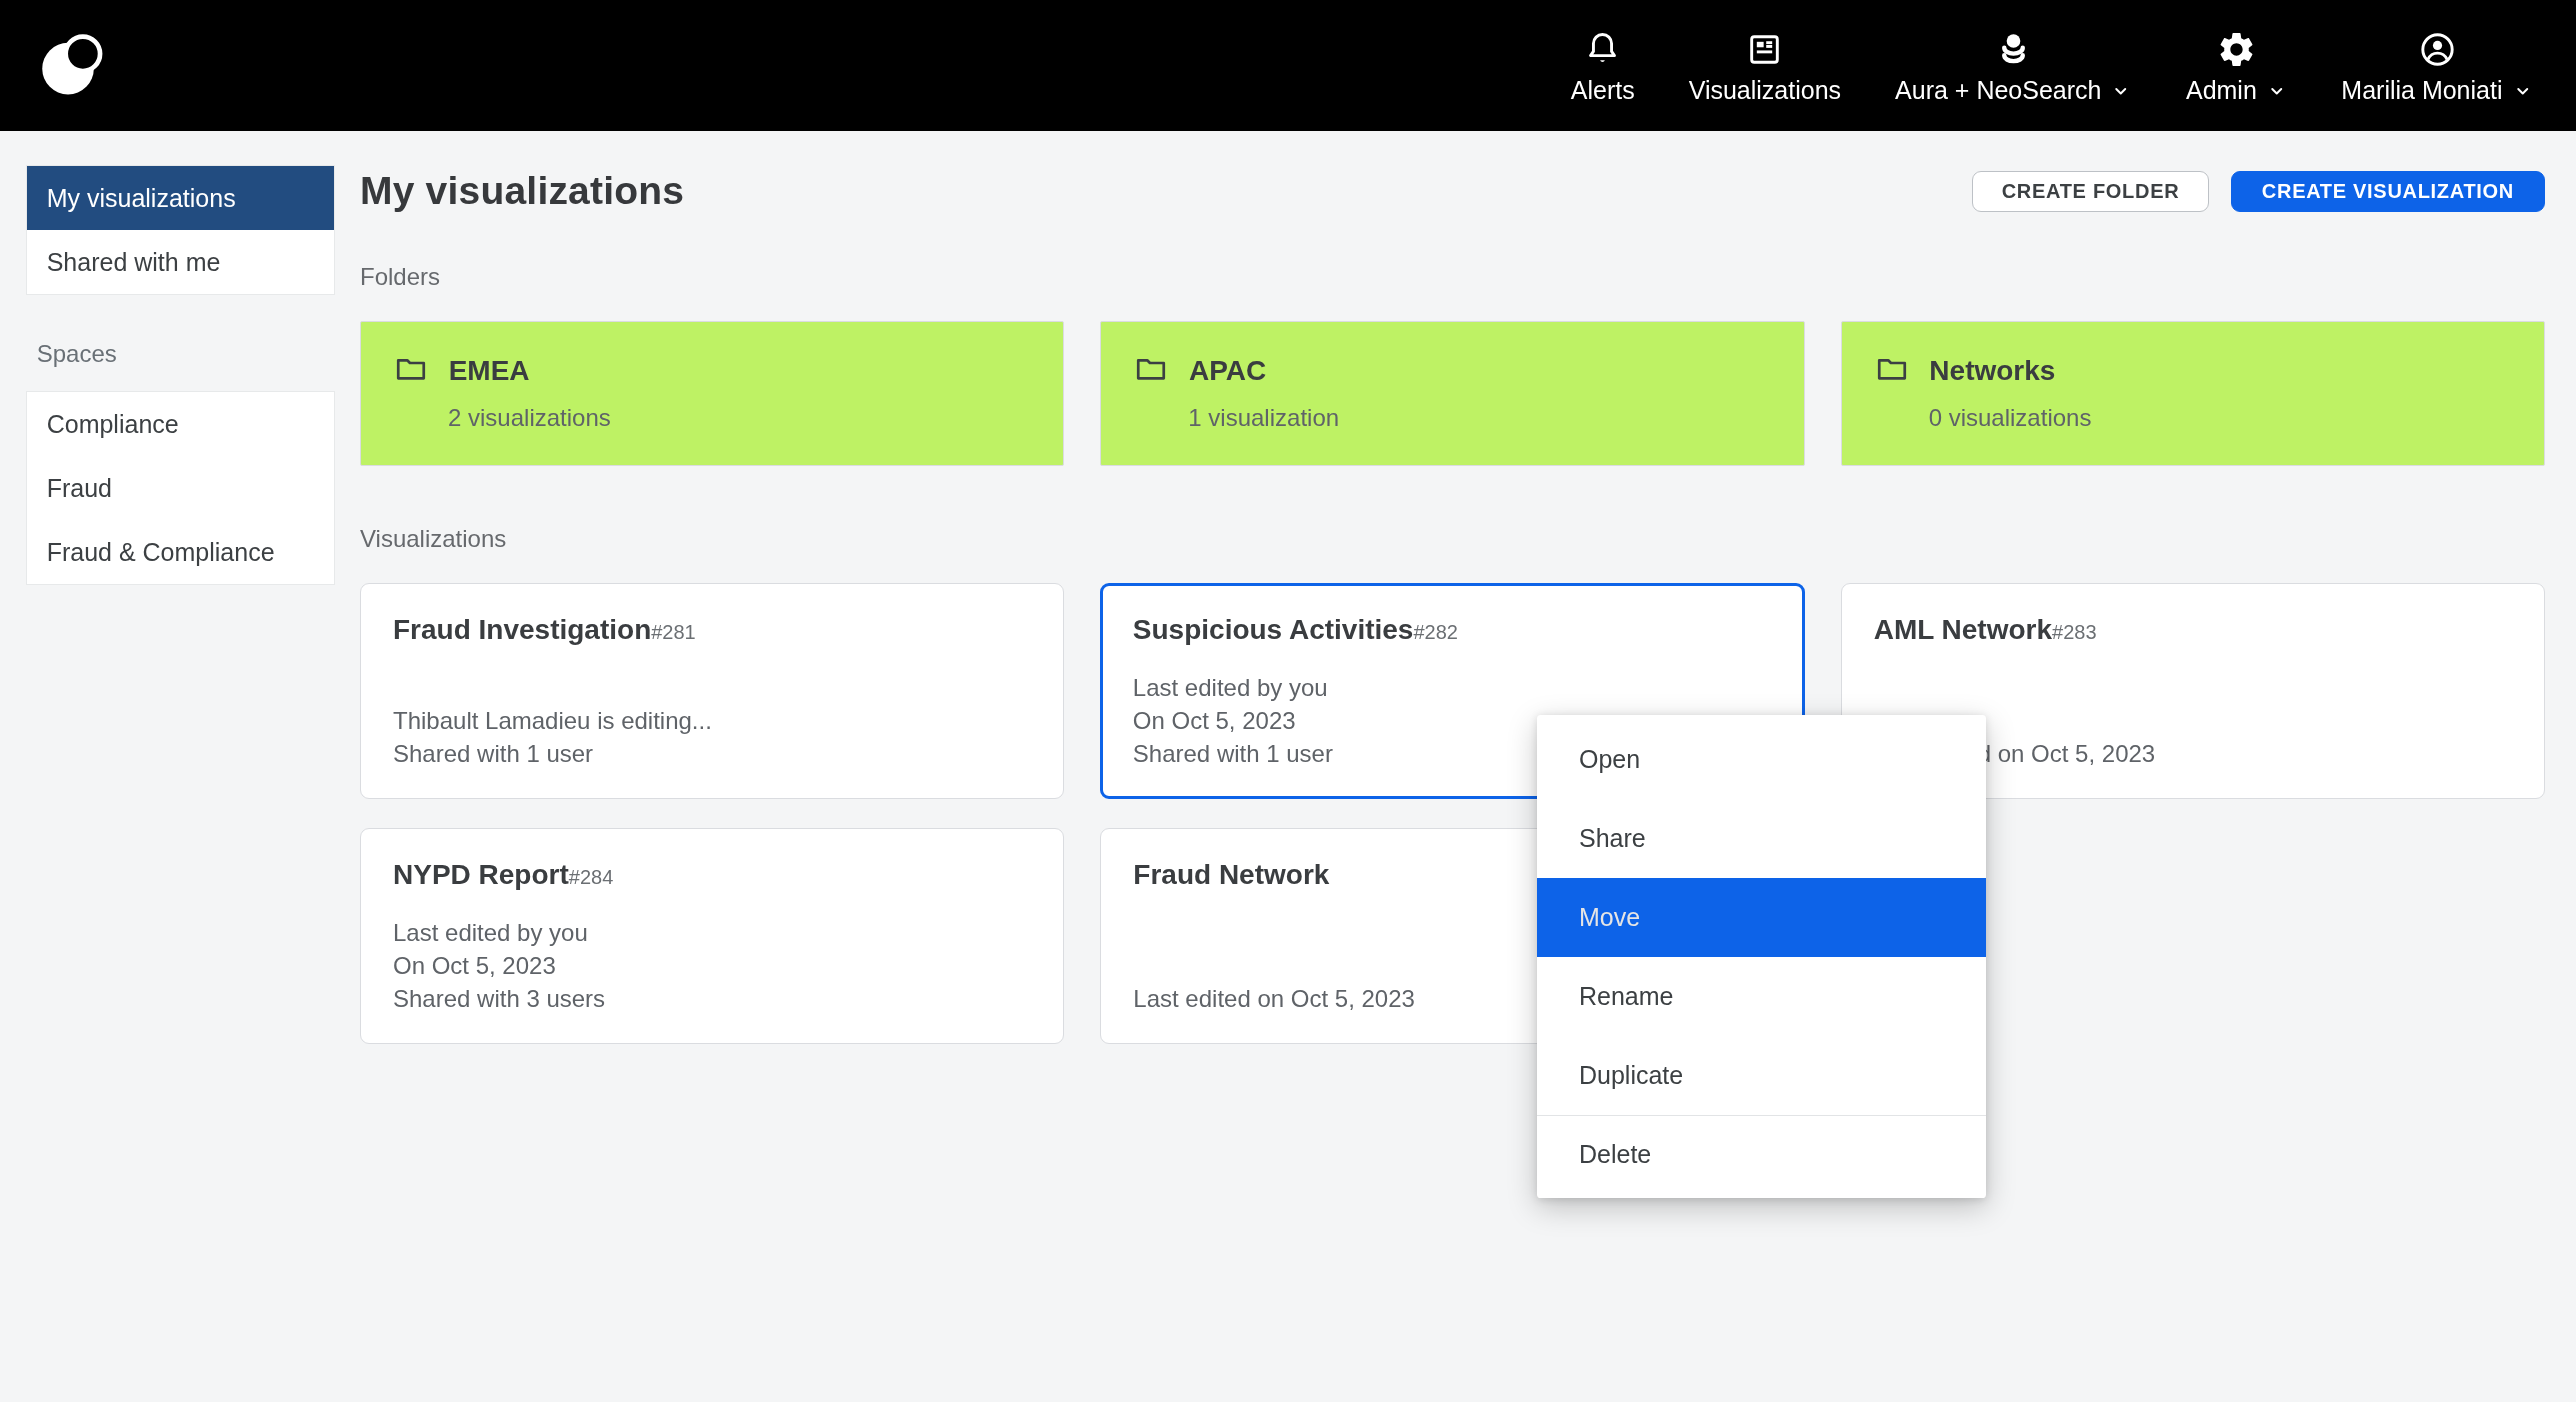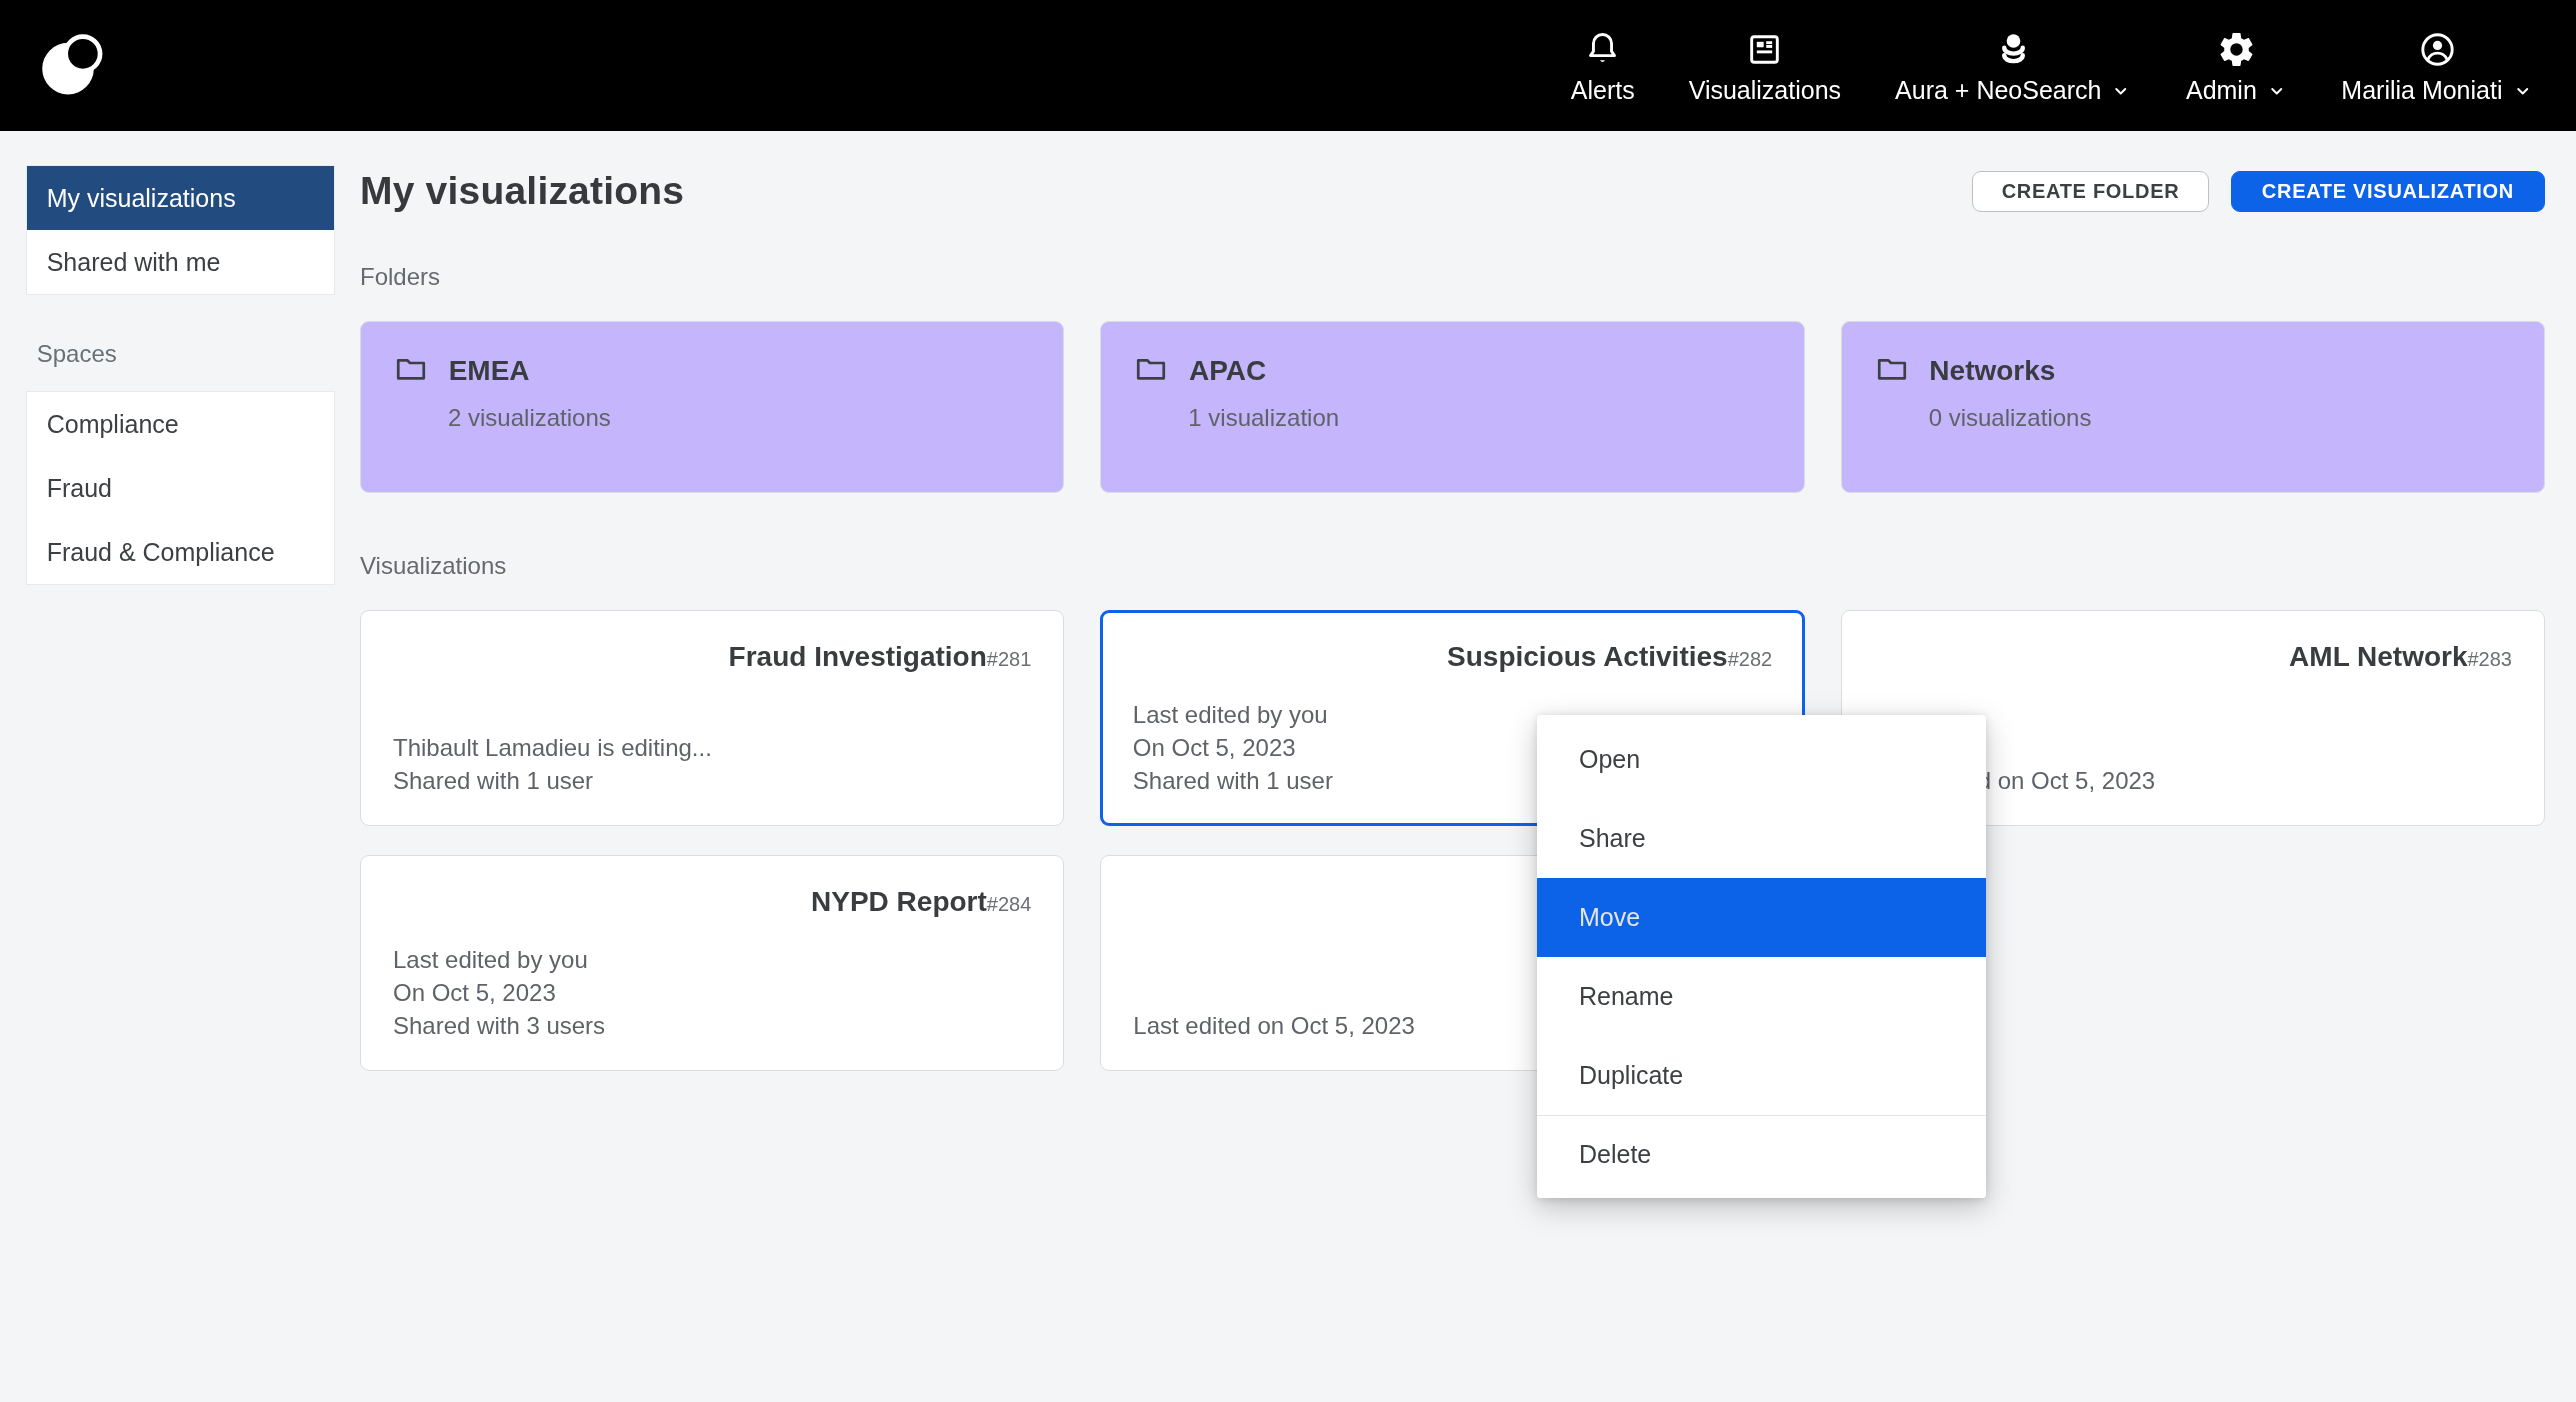--- a/index.html
+++ b/index.html
@@ -32,30 +32,30 @@
   .btn-row{display:flex;gap:21.5px;}
   .btn{height:41px;display:flex;align-items:center;border-radius:9px;
     font-size:20px;font-weight:700;letter-spacing:0.7px;cursor:pointer;box-sizing:border-box;}
   .btn-outline{background:#fff;border:0.9px solid #bdc1c6;color:#3c4043;padding:0 29px;}
   .btn-primary{background:#0d63e8;border:0.9px solid #0d63e8;color:#fff;padding:0 30px;}
   .section-label{font-size:24px;color:#66696d;}
   .lbl-folders{margin-top:50px;}
   .lbl-viz{margin-top:59px;}
   .grid{display:grid;grid-template-columns:repeat(3,1fr);column-gap:36px;row-gap:29px;margin-top:30px;}
   
-  .folder-card{background:#c4b5fd;border:0.9px solid #dadce0;border-radius:9px;height:172px;
+  .folder-card{background:#bef264;border:0.9px solid #dadce0;border-radius:2px;height:145px;
     box-sizing:border-box;padding:29px 32px;cursor:pointer;}
   .folder-row{display:flex;align-items:center;gap:19.7px;}
   .folder-name{font-size:28px;font-weight:700;color:#3a3d40;}
   .folder-count{margin-left:55px;margin-top:14.3px;font-size:24px;color:#5f6368;}
   
   .viz-card{background:#fff;border:0.9px solid #dadce0;border-radius:9px;height:216px;
     box-sizing:border-box;padding:30px 32px;cursor:pointer;}
   .viz-card.selected{border:3.6px solid #0d63e8;padding:28px 29.5px;}
-  .viz-head{display:flex;justify-content:flex-end;align-items:baseline;}
+  .viz-head{display:flex;justify-content:flex-start;align-items:baseline;}
   .viz-title{font-size:28px;font-weight:700;color:#3a3d40;}
   .viz-id{font-size:20px;color:#6b6f73;}
   .viz-body{margin-top:25px;}
   .viz-line{height:33px;line-height:33px;font-size:24px;color:#5f6368;white-space:nowrap;}
   
   .context-menu{position:absolute;left:1537px;top:715px;width:449px;background:#fff;
     border-radius:3.6px;box-shadow:0 9px 30px rgba(0,0,0,.22),0 1.8px 9px rgba(0,0,0,.12);
     padding:4.5px 0;z-index:20;}
   .menu-item{height:79px;display:flex;align-items:center;padding:0 42px;
     font-size:25px;color:#3c4043;cursor:pointer;box-sizing:border-box;}

